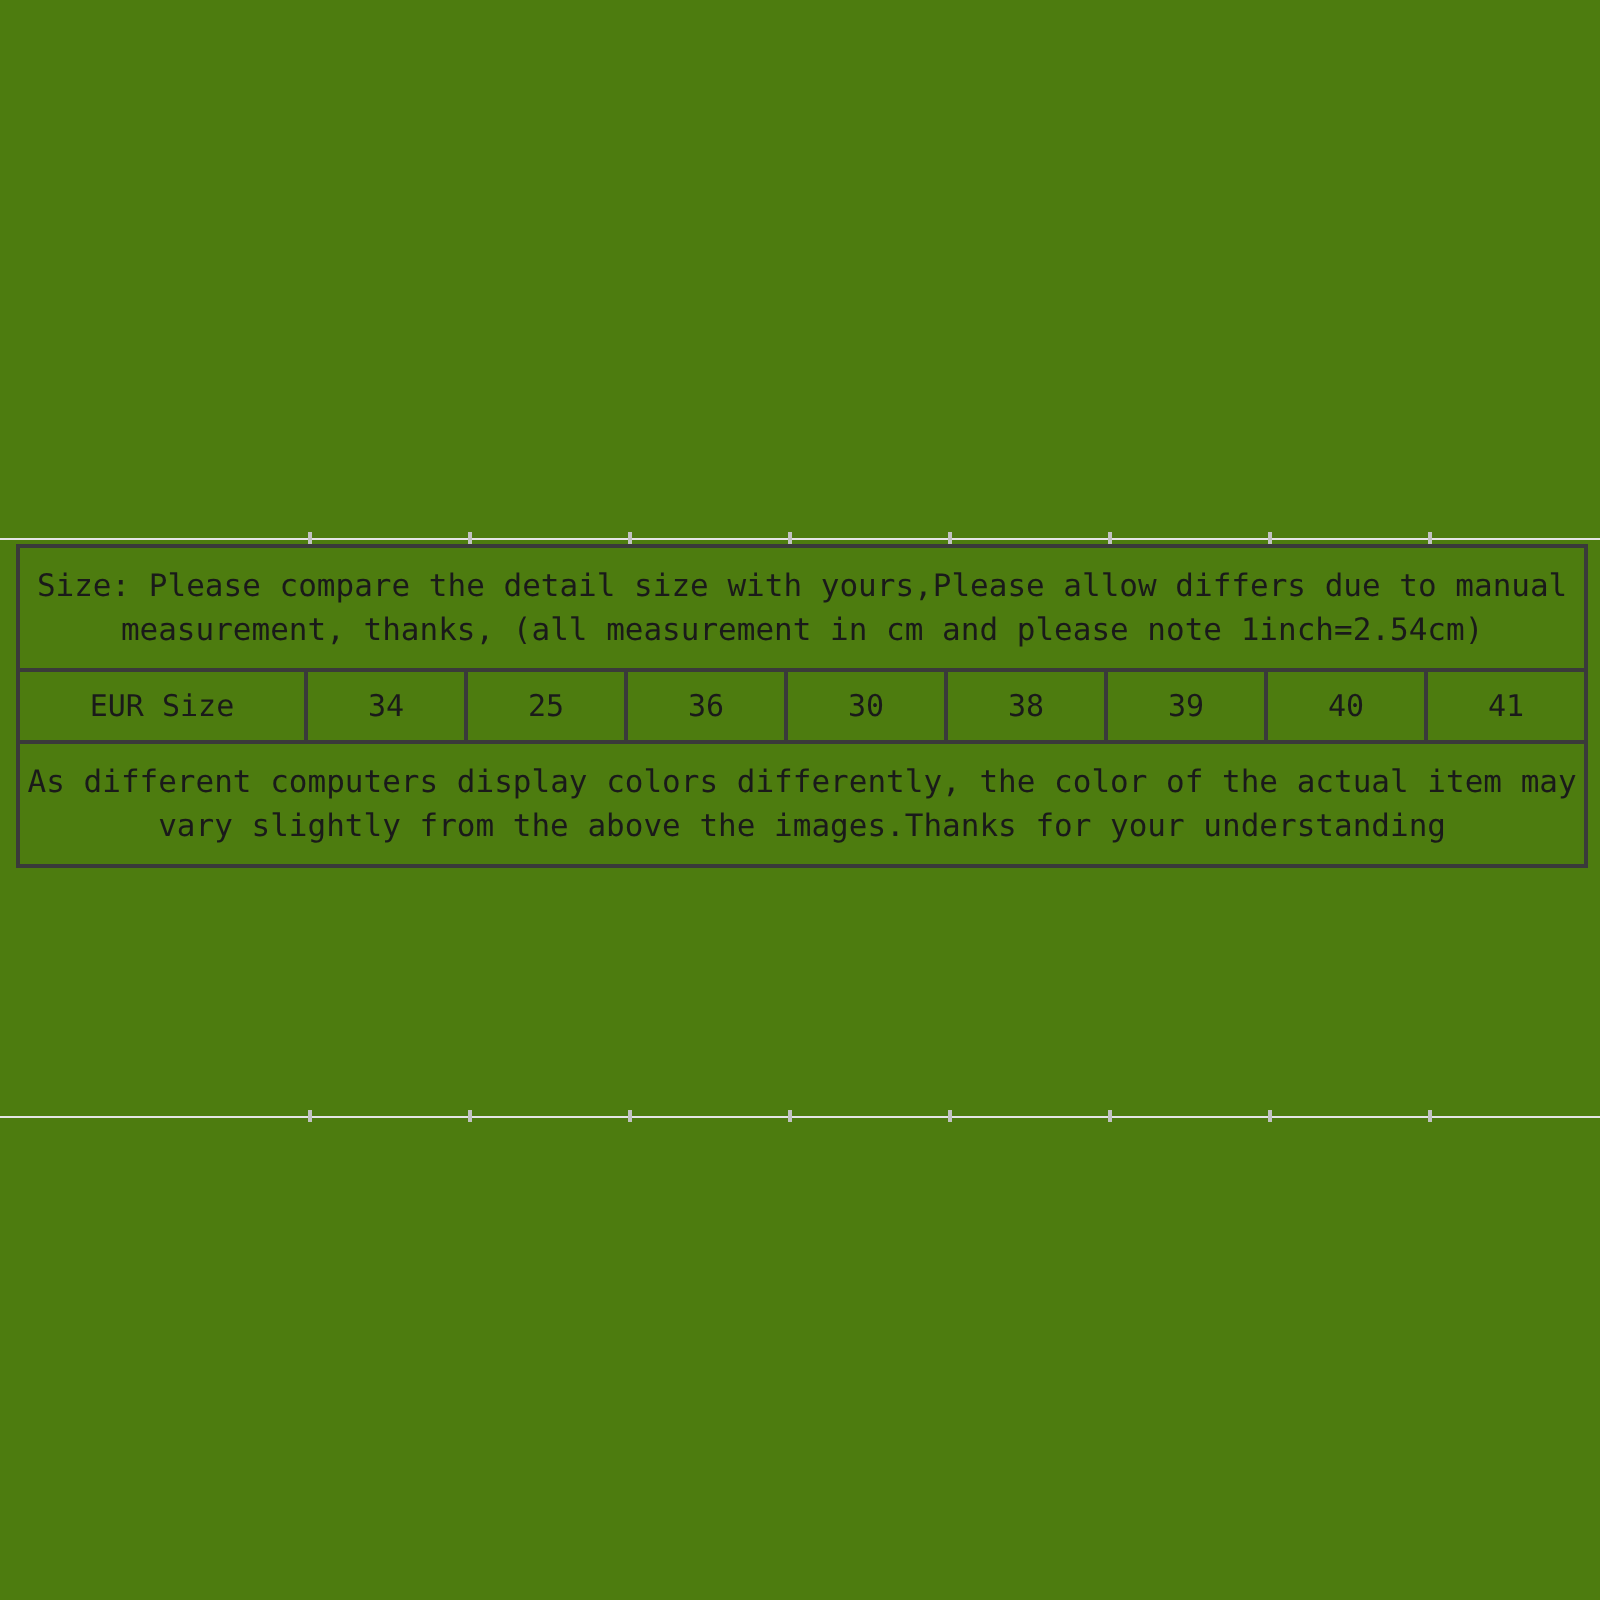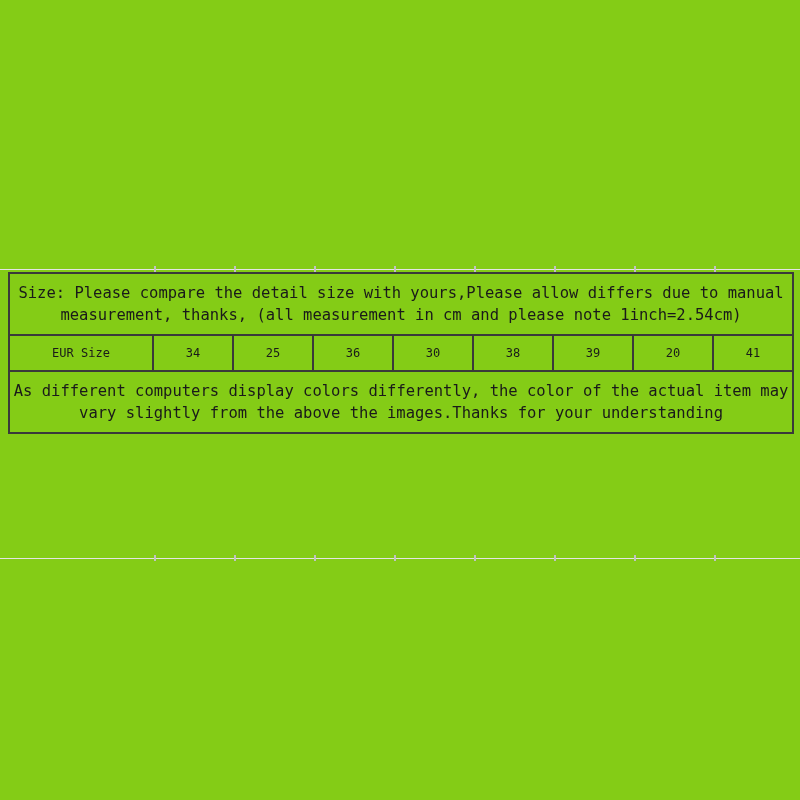--- a/index.html
+++ b/index.html
@@ -4,21 +4,21 @@
 <style>
   html, body {
     margin: 0;
     padding: 0;
     background: #ffffff;
   }
   .page {
     position: relative;
     width: 800px;
     height: 800px;
-    background: #84cc16;
+    background: #4d7c0f;
     overflow: hidden;
     font-family: "DejaVu Sans Mono", "Liberation Mono", monospace;
     color: #1a1a1a;
   }
   
   .grid-line {
     position: absolute;
     left: 0;
     width: 800px;
     height: 1px;
@@ -43,21 +43,21 @@
     border-collapse: collapse;
     table-layout: fixed;
   }
   table.size-table th,
   table.size-table td {
     border: 2px solid #3a3a3a;
     padding: 0;
     text-align: center;
     vertical-align: middle;
     font-weight: normal;
-    font-size: 12px;
+    font-size: 15px;
     color: #1a1a1a;
     white-space: nowrap;
     overflow: hidden;
   }
   tr.note-row td {
     height: 60px;
     font-size: 15.5px;
     line-height: 22px;
   }
   tr.data-row th,
@@ -101,21 +101,21 @@
       </tr>
 
       <tr class="data-row">
         <th>EUR Size</th>
         <td>34</td>
         <td>25</td>
         <td>36</td>
         <td>30</td>
         <td>38</td>
         <td>39</td>
-        <td>20</td>
+        <td>40</td>
         <td>41</td>
       </tr>
 
 
 
 
       <tr class="note-row">
         <td colspan="9">
           <div>As different computers display colors differently, the color of the actual item may</div>
           <div>vary slightly from the above the images.Thanks for your understanding</div>

